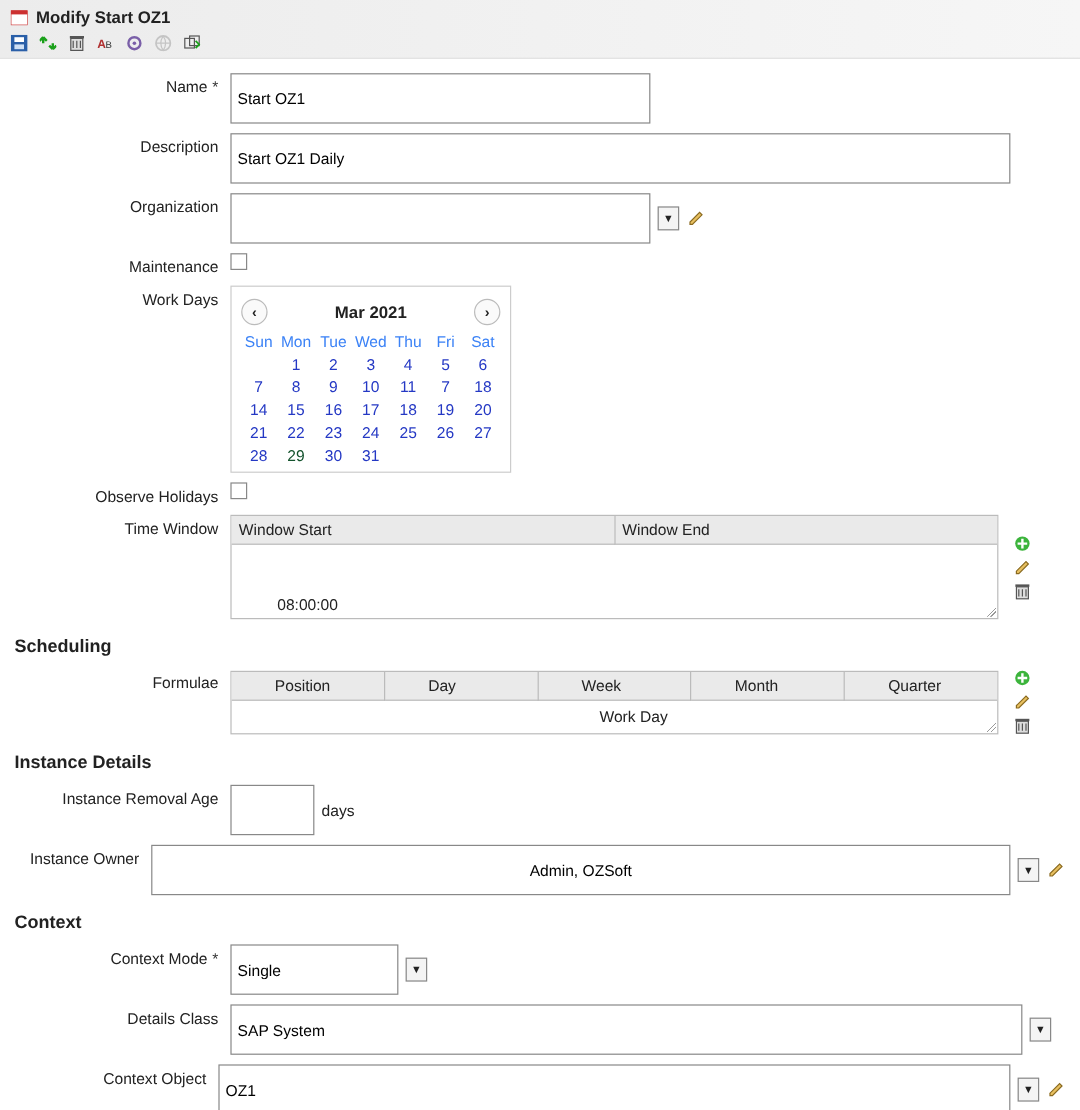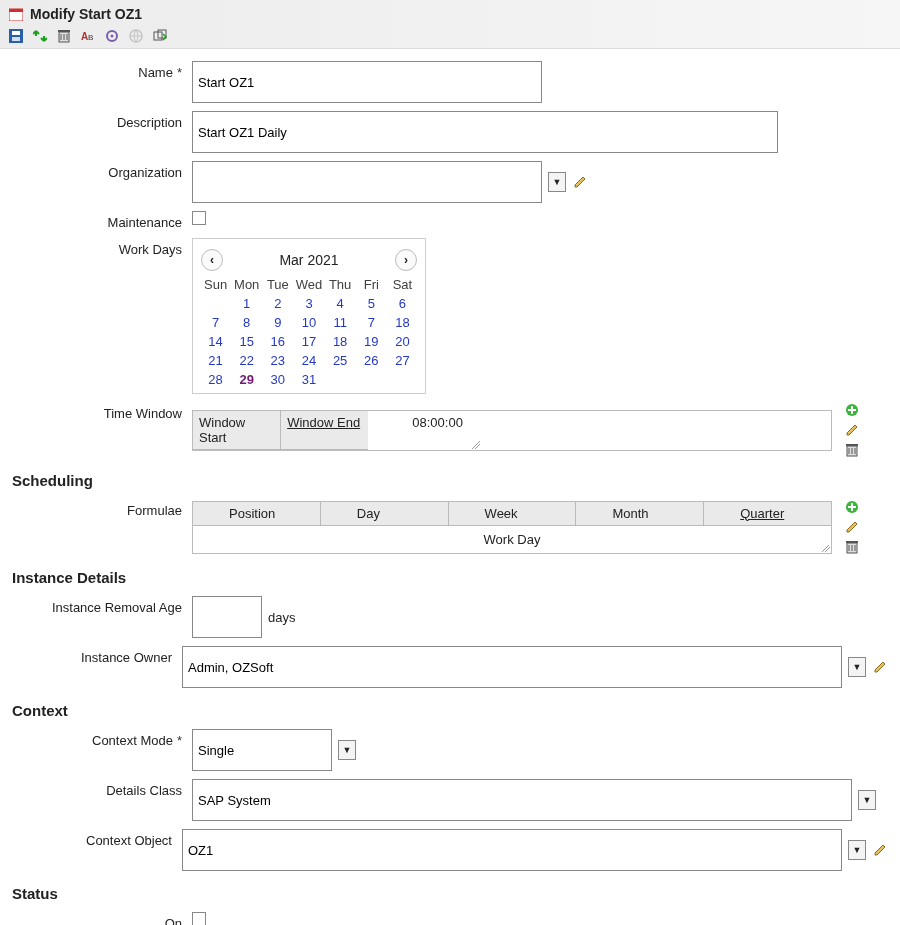--- a/index.html
+++ b/index.html
@@ -28,31 +28,31 @@
     border:1px solid #888; padding:20px 5px; font-family:inherit; font-size:13px; height:24px;
   }
   .cal {
     border:1px solid #ccc; width:234px; padding:10px 8px 6px 8px;
   }
   .cal-hdr { display:flex; align-items:center; justify-content:space-between; margin-bottom:6px; }
   .cal-nav {
     width:22px;height:22px;border:1px solid #bbb;border-radius:11px;background:#fafafa;
     display:flex;align-items:center;justify-content:center;font-weight:bold;cursor:default;font-size:12px;
   }
-  .cal-title { font-weight:normal; font-size:14px; }
+  .cal-title { font-weight:bold; font-size:14px; }
   .cal-grid { display:grid; grid-template-columns: repeat(7, 1fr); text-align:center; row-gap:4px; column-gap:2px; font-size:13px;}
-  .cal-dow { color:#404040; }
+  .cal-dow { color:#3b82f6; }
   .cal-day { color:#2438c4; cursor:default; }
-  .cal-day.hl { color:#701a75;font-weight:bold; }
+  .cal-day.hl { color:#14532d; }
   .section-h { font-weight:bold; font-size:15px; margin: 14px 0 10px 0; }
   .grid-tbl { border:1px solid #bbb; width:640px; font-size:13px;}
   .grid-tbl .ghdr { display:flex; background:#eaeaea; }
   .grid-tbl .gcell { border-right:1px solid #bbb; border-bottom:1px solid #bbb; padding:4px 6px; }
-  .grid-tbl .ghdr .gcell:last-child { border-right:none;text-decoration:underline; }
-  .grid-tbl .gbody { display:flex; }
+  .grid-tbl .ghdr .gcell:last-child { border-right:none; }
+  .grid-tbl .gbody { display:flex;margin-left:32px; }
   .grid-tbl.tw .gcell { flex:1; }
   .grid-tbl.fm .ghdr .gcell { flex:1;padding-left:36px; }
   .grid-tbl.fm .gbody { padding:6px 0; justify-content:center; border-top:none;}
   .side-icons { display:flex; flex-direction:column; gap:4px; margin-left:6px; }
   .mini-icon { width:16px;height:16px;display:flex;align-items:center;justify-content:center;font-size:12px;cursor:default;}
   .dd-btn {
     width:18px;height:20px;border:1px solid #888;background:#f4f4f4;
     display:flex;align-items:center;justify-content:center;font-size:9px;cursor:default;
   }
   .grip {
@@ -134,21 +134,21 @@
   <div class="row">
     <div class="label-col"><span>Name</span><span class="req">*</span></div>
     <div class="field-col">
       <input type="text" class="inp" style="width: 350px;" value="Start OZ1">
     </div>
   </div>
 
   <div class="row">
     <div class="label-col"><span>Description</span></div>
     <div class="field-col">
-      <input type="text" class="inp" style="width: 586px;" value="Start OZ1 Daily">
+      <input type="text" class="inp" style="width: 650px;" value="Start OZ1 Daily">
     </div>
   </div>
 
   <div class="row">
     <div class="label-col"><span>Organization</span></div>
     <div class="field-col">
       <input type="text" class="inp" style="width: 350px;" value="">
       <span class="dd-btn">▼</span>
       <span class="mini-icon">
         <svg width="14" height="14">
@@ -215,25 +215,31 @@
             <div class="cal-day">30</div>
             <div class="cal-day">31</div>
             <div></div>
             <div></div>
             <div></div>
           </div>
       </div>
     </div>
   </div>
 
+  <div class="row">
+    <div class="label-col"><span>Observe Holidays</span></div>
+    <div class="field-col">
+        <div class="chk"></div>
+      </div>
+  </div>
 
   <div class="row">
     <div class="label-col"><span>Time Window</span></div>
     <div class="field-col">
-      <div class="grid-tbl tw" style="display:flex;gap:38px;">
+      <div class="grid-tbl tw" style="display:flex;flex-direction:column;gap:38px;">
         <div class="ghdr">
           <div class="gcell">Window Start</div>
           <div class="gcell">Window End</div>
         </div>
         <div class="gbody" style="position:relative;">
           <div class="gcell" style="border:none;flex:1">08:00:00</div>
           <div class="gcell" style="border:none;flex:1"></div>
           <div class="grip" style="position:absolute;right:1px;bottom:1px;"></div>
         </div>
       </div>
@@ -310,21 +316,21 @@
   <div class="row">
     <div class="label-col"><span>Instance Removal Age</span></div>
     <div class="field-col">
       <input type="text" class="inp" style="width: 70px;" value="">
       <span>days</span>
     </div>
   </div>
   <div class="row">
     <div class="label-col"><span>Instance Owner</span></div>
     <div class="field-col">
-      <input type="text" class="inp" style="width: 660px;" value="Admin, OZSoft">
+      <input type="text" class="inp" style="width: 716px; text-align: center;" value="Admin, OZSoft">
       <span class="dd-btn">▼</span>
       <span class="mini-icon">
         <svg width="14" height="14">
             <path d="M2 12 L4 12 L12 4 L10 2 L2 10 Z" fill="#e8c060" stroke="#8a6a20"></path>
           </svg>
       </span>
     </div>
   </div>
 
   <div class="section-h">Context</div>

